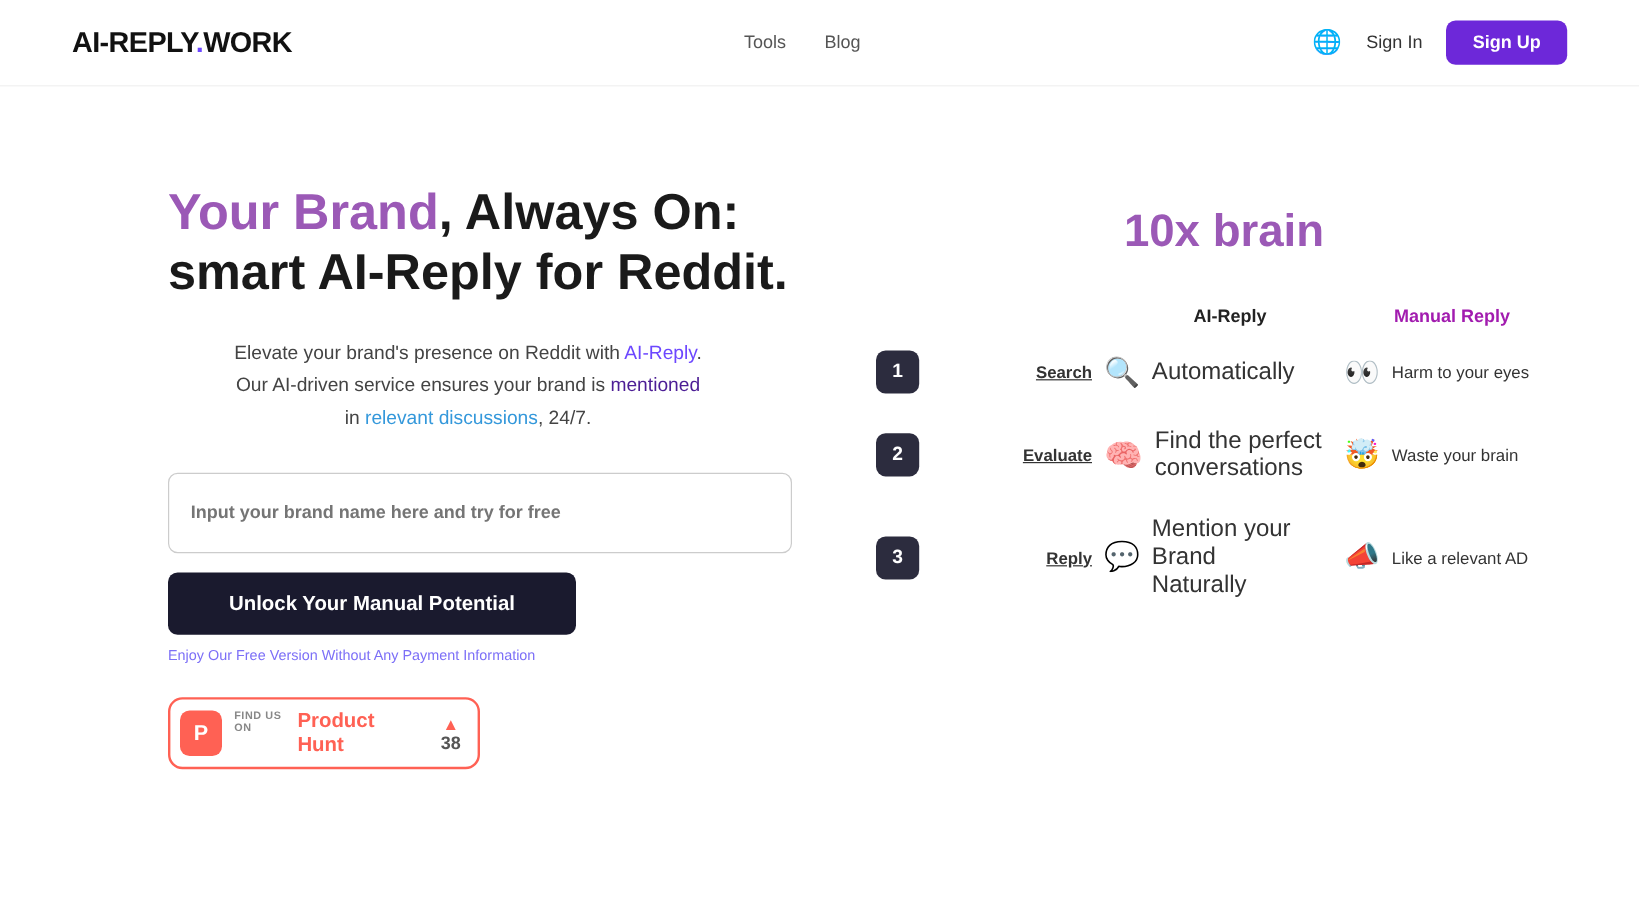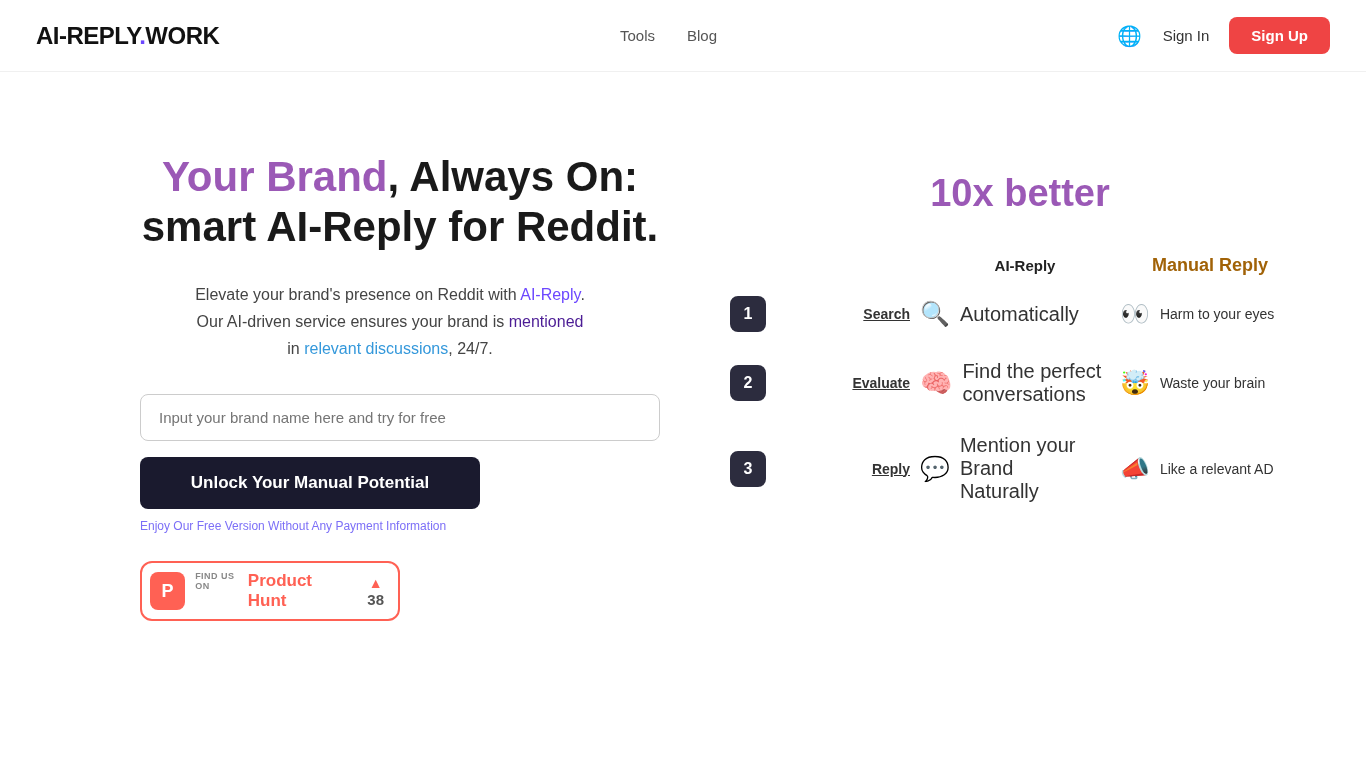--- a/index.html
+++ b/index.html
@@ -1,65 +1,65 @@
 <!DOCTYPE html>
 <html><head>
   <meta charset="utf-8">
   <style>
     * { margin: 0; padding: 0; box-sizing: border-box; }
     body { font-family: -apple-system, BlinkMacSystemFont, 'Segoe UI', sans-serif; background: #fff; color: #1a1a1a; min-height: 768px; width: 1366px; overflow-x: hidden; }
 
     
-    nav { display: flex; align-items: center; justify-content: space-between; padding: 0 36px; height: 72px; border-bottom: 1px solid #f0f0f0; }
+    nav { display: flex; align-items: center; justify-content: space-between; padding: 0 60px; height: 72px; border-bottom: 1px solid #f0f0f0; }
     .logo { font-size: 24px; font-weight: 800; letter-spacing: -0.5px; color: #111; }
     .logo .ai { color: #111; }
     .logo .dot { color: #6c47ff; }
     .logo .work { color: #111; }
     .nav-links { display: flex; align-items: center; gap: 32px; }
     .nav-links a { text-decoration: none; color: #555; font-size: 15px; }
     .nav-right { display: flex; align-items: center; gap: 20px; }
     .globe-icon { font-size: 20px; color: #555; cursor: pointer; }
     .signin-btn { font-size: 15px; color: #333; text-decoration: none; cursor: pointer; }
-    .signup-btn { background: #ef4444; color: #fff; border: none; border-radius: 8px; padding: 10px 22px; font-size: 15px; font-weight: 600; cursor: pointer; }
+    .signup-btn { background: #6d28d9; color: #fff; border: none; border-radius: 8px; padding: 10px 22px; font-size: 15px; font-weight: 600; cursor: pointer; }
 
     
     .main { display: flex; align-items: flex-start; padding: 80px 60px 60px 140px; gap: 60px; }
 
     
     .left { flex: 0 0 520px; }
     .hero-title { font-size: 42px; font-weight: 800; line-height: 1.2; margin-bottom: 28px; }
     .hero-title .brand { color: #9b59b6; }
     .hero-subtitle { font-size: 16px; color: #444; line-height: 1.7; text-align: center; margin-bottom: 32px; max-width: 500px; }
     .hero-subtitle span.ai-reply { color: #6c47ff; }
     .hero-subtitle span.mentioned { color: #4c1d95; }
     .hero-subtitle span.discussions { color: #3498db; }
 
     .search-input-wrapper { position: relative; margin-bottom: 16px; }
-    .search-input { width: 100%; padding: 14px 18px; border: 1.5px solid #ccc; border-radius: 8px; font-size: 15px; color: #999; outline: none; }
+    .search-input { width: 100%; padding: 24px 18px; border: 1.5px solid #ccc; border-radius: 8px; font-size: 15px; color: #999; outline: none; font-weight: bold; }
 
     .cta-btn { width: 100%; max-width: 340px; background: #1a1a2e; color: #fff; border: none; border-radius: 8px; padding: 16px 24px; font-size: 17px; font-weight: 700; cursor: pointer; display: block; margin-bottom: 10px; }
     .free-note { font-size: 12px; color: #7c6ff7; text-decoration: none; display: block; margin-bottom: 28px; }
 
     
     .ph-badge { display: inline-flex; align-items: center; border: 2px solid #ff6154; border-radius: 12px; padding: 8px 14px 8px 8px; gap: 10px; max-width: 260px; }
     .ph-icon { width: 38px; height: 38px; background: #ff6154; border-radius: 8px; display: flex; align-items: center; justify-content: center; color: #fff; font-weight: 900; font-size: 18px; }
     .ph-text { display: flex; }
     .ph-find { font-size: 9px; font-weight: 600; text-transform: uppercase; letter-spacing: 0.5px; color: #888; }
     .ph-name { font-size: 17px; font-weight: 700; color: #ff6154; }
     .ph-votes { display: flex; flex-direction: column; align-items: center; margin-left: 10px; }
     .ph-arrow { color: #ff6154; font-size: 14px; }
     .ph-count { font-size: 15px; font-weight: 700; color: #555; }
 
     
     .right { flex: 1; padding-top: 20px; }
     .better-title { text-align: center; font-size: 38px; font-weight: 700; color: #9b59b6; margin-bottom: 40px; }
 
     .comparison-header { display: grid; grid-template-columns: 80px 100px 200px 200px; gap: 0; margin-bottom: 20px; align-items: center; padding: 0 10px; }
     .col-ai { font-size: 15px; font-weight: 700; color: #222; text-align: center; padding-left: 30px; }
-    .col-manual { font-size: 18px; font-weight: 700; color: #a16207; text-align: center; }
+    .col-manual { font-size: 15px; font-weight: 700; color: #a21caf; text-align: center; }
 
     .comparison-row { display: grid; grid-template-columns: 80px 100px 200px 200px; gap: 0; align-items: center; margin-bottom: 28px; padding: 0 10px; }
     .step-badge { width: 36px; height: 36px; background: #2c2c3e; color: #fff; border-radius: 8px; display: flex; align-items: center; justify-content: center; font-weight: 700; font-size: 16px; }
     .action-label { font-size: 14px; color: #333; font-weight: 600; text-decoration: underline; text-align: right; }
     .ai-cell { display: flex; align-items: center; gap: 10px; padding-left: 10px; }
     .ai-icon { font-size: 24px; }
     .ai-desc { font-size: 20px; color: #333; }
     .manual-cell { display: flex; align-items: center; gap: 10px; padding-left: 10px; }
     .manual-icon { font-size: 24px; }
     .manual-desc { font-size: 14px; color: #333; }
@@ -80,21 +80,21 @@
   <div class="nav-right">
     <span class="globe-icon">🌐</span>
     <span class="signin-btn">Sign In</span>
     <button class="signup-btn">Sign Up</button>
   </div>
 </nav>
 
 <div class="main">
 
   <div class="left">
-    <h1 class="hero-title" style="text-align:center;">
+    <h1 class="hero-title" style="">
       <span class="brand">Your Brand</span><span>, Always On:</span><br>
       <span>smart AI-Reply for Reddit.</span>
     </h1>
     <p class="hero-subtitle">
       Elevate your brand's presence on Reddit with <span class="ai-reply">AI-Reply</span>.<br>
       Our AI-driven service ensures your brand is <span class="mentioned">mentioned</span><br>
       in <span class="discussions">relevant discussions</span>, 24/7.
     </p>
     <div class="search-input-wrapper">
       <input type="text" class="search-input" placeholder="Input your brand name here and try for free" style="">
@@ -110,21 +110,21 @@
         <span class="ph-name">Product Hunt</span>
       </div>
       <div class="ph-votes">
         <span class="ph-arrow">▲</span>
         <span class="ph-count">38</span>
       </div>
     </div>
   </div>
 
   <div class="right">
-    <h2 class="better-title">10x better</h2>
+    <h2 class="better-title">10x brain</h2>
 
     <div class="comparison-header">
       <div></div>
       <div></div>
       <div class="col-ai">AI-Reply</div>
       <div class="col-manual">Manual Reply</div>
     </div>
 
     <div class="comparison-row">
       <div class="step-badge">1</div>

